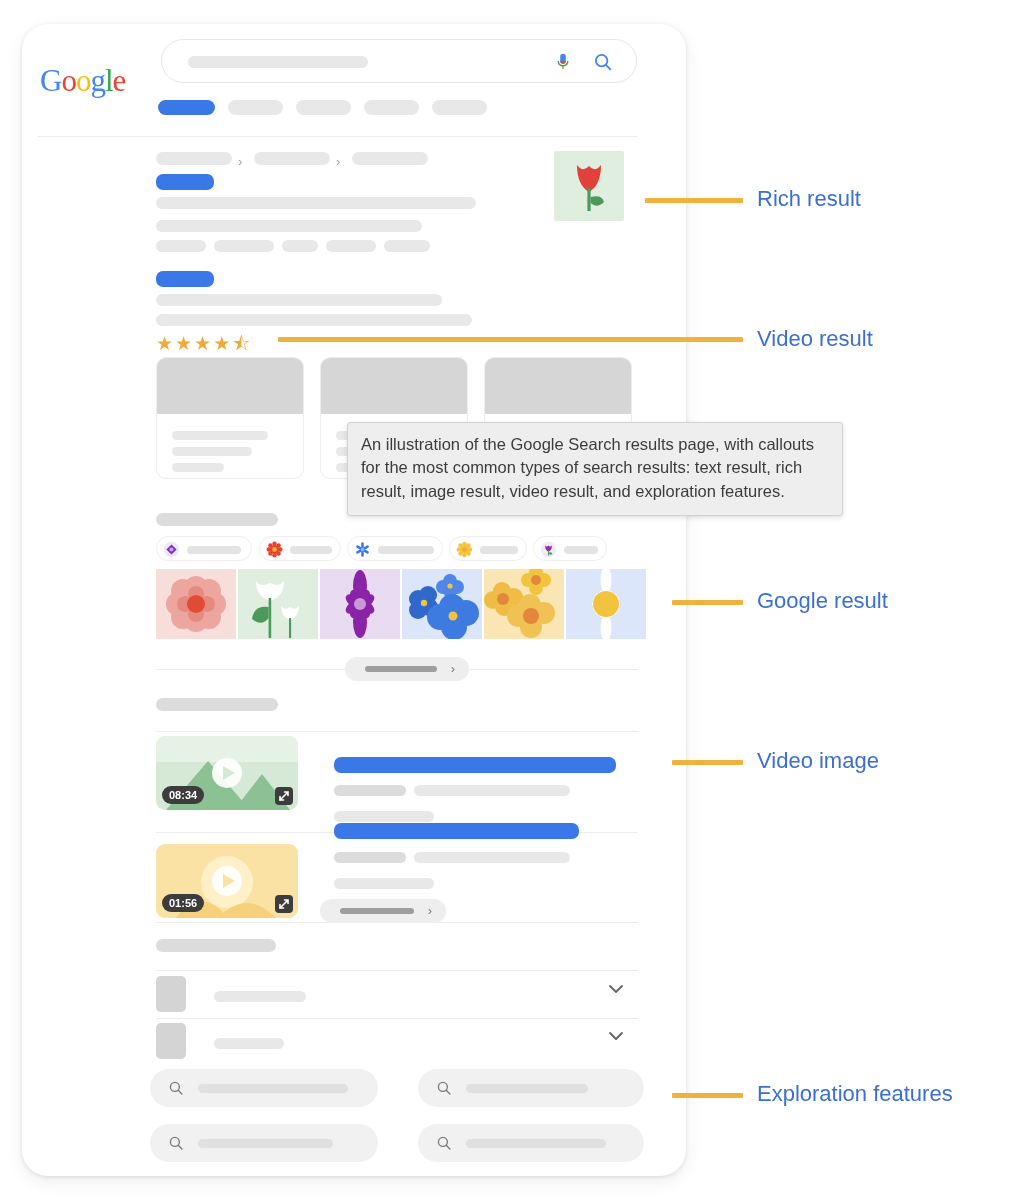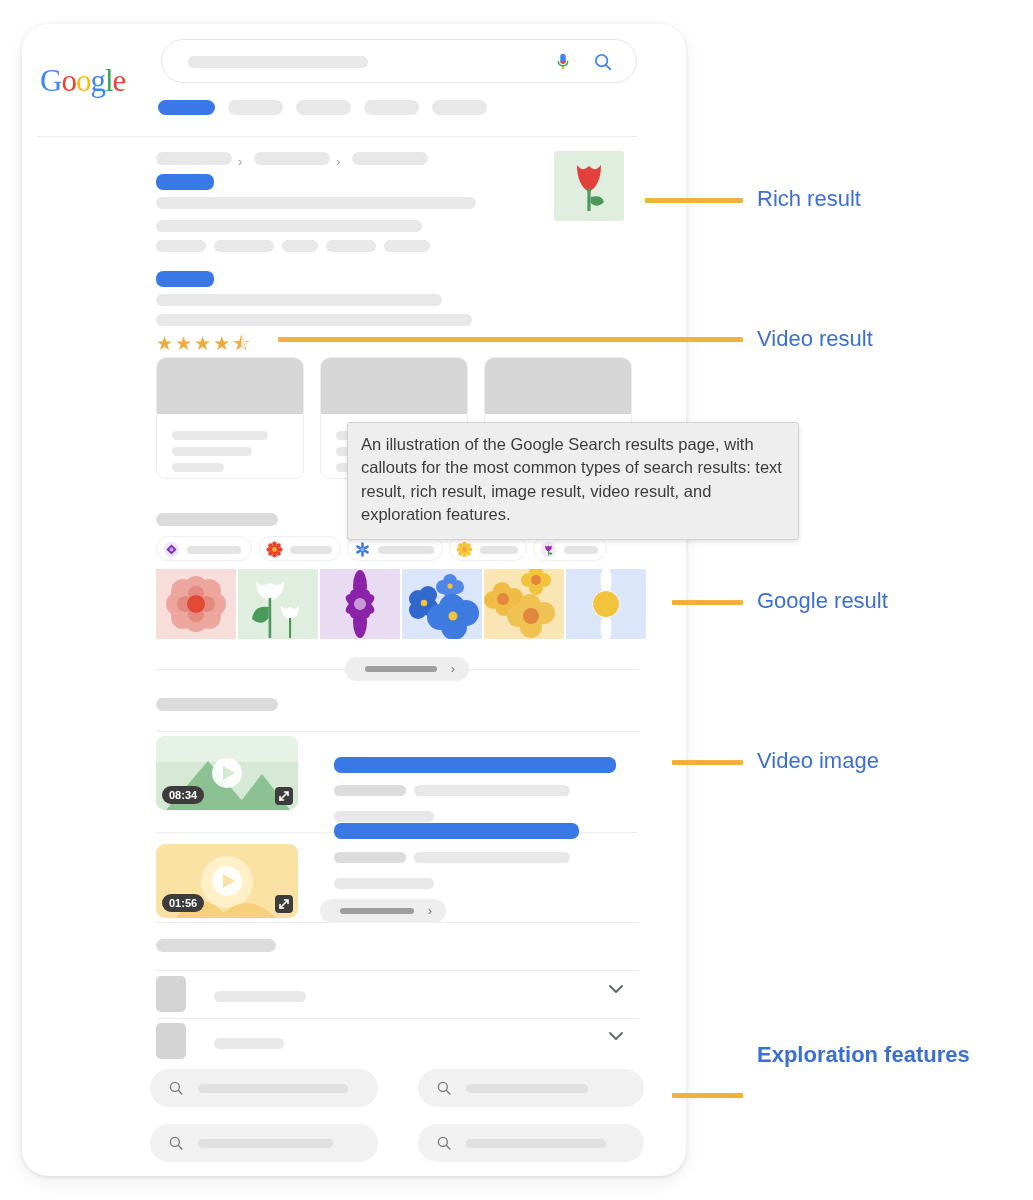--- a/index.html
+++ b/index.html
@@ -120,21 +120,21 @@
 
   
   .callout-line { position: absolute; height: 5px; background: #F0B23C; border-radius: 1px; }
   .callout-label {
     position: absolute; color: #3b6fd4; font-size: 22px; line-height: 1;
     font-family: "Liberation Sans", sans-serif; white-space: nowrap;
   }
 
   
   .tooltip {
-    position: absolute; left: 347px; top: 422px; width: 452px;
+    position: absolute; left: 347px; top: 422px; width: 496px;
     background: #eeeeee; border: 1px solid #d2d2d2; border-radius: 3px;
     padding: 10px 13px 12px 13px;
     box-shadow: 0 2px 5px rgba(0,0,0,.12);
     color: #3c3c3c; font-size: 16.5px; line-height: 1.42;
     font-family: "Liberation Sans", sans-serif;
   }
 </style>
 </head>
 <body>
 
@@ -542,17 +542,17 @@
   <div class="callout-line" style="left:278px; top:337px; width:465px;"></div>
   <div class="callout-label" style="left:757px; top:328px;">Video result</div>
 
   <div class="callout-line" style="left:672px; top:600px; width:71px;"></div>
   <div class="callout-label" style="left:757px; top:590px;">Google result</div>
 
   <div class="callout-line" style="left:672px; top:760px; width:71px;"></div>
   <div class="callout-label" style="left:757px; top:750px;">Video image</div>
 
   <div class="callout-line" style="left:672px; top:1093px; width:71px;"></div>
-  <div class="callout-label" style="left:757px; top:1044px;font-weight:bold;">Exploration features</div>
+  <div class="callout-label" style="left:757px; top:1083px;">Exploration features</div>
 
   <div class="tooltip">An illustration of the Google Search results page, with callouts for the most common types of search results: text result, rich result, image result, video result, and exploration features.</div>
 
 </div>
 
 </body></html>

